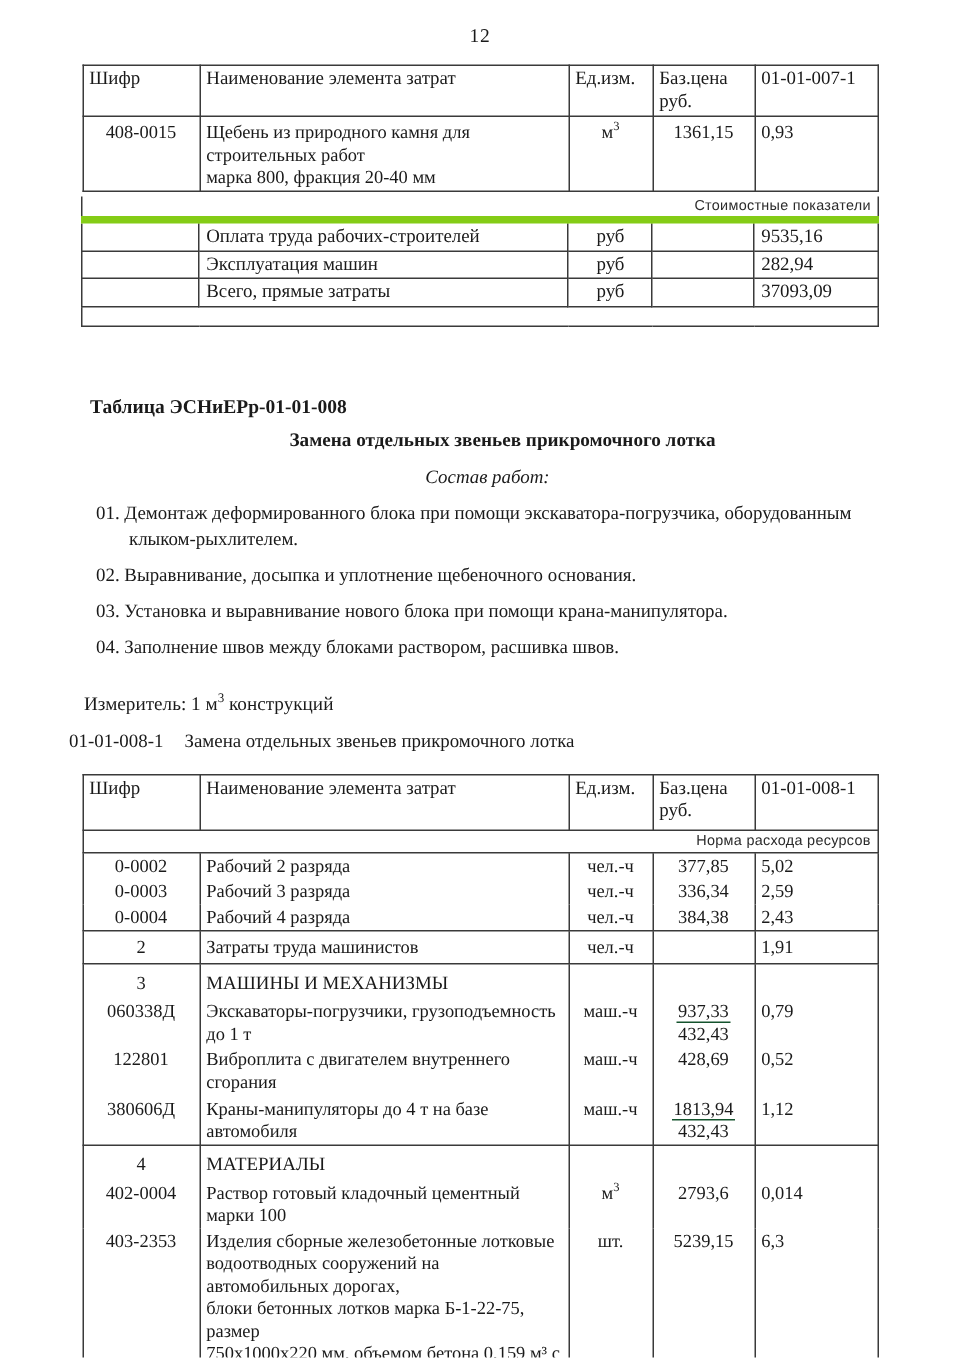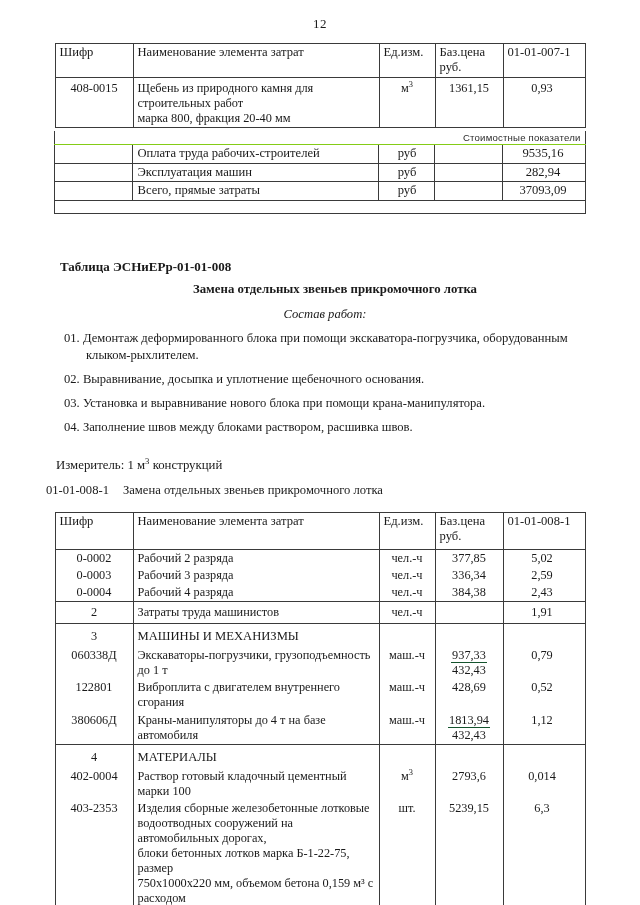--- a/index.html
+++ b/index.html
@@ -39,21 +39,21 @@
     margin: 0 auto;
   }
   table.doc td, table.doc th {
     border: 1px solid #3a3a3a;
     padding: 1px 4px;
     vertical-align: top;
     font-weight: normal;
     line-height: 1.22;
   }
   .c-center { text-align: center; }
-  .c-right  { text-align: center; }
+  .c-right  { text-align: left; }
   .c-left   { text-align: left; }
   .bold     { font-weight: bold; }
 
   .hdr-cell {
     text-align: left;
     vertical-align: middle;
     font-size: 12.6px;
     padding: 4px 2px;
   }
 
@@ -197,21 +197,21 @@
   <table class="doc" style="margin-top:3px;border-collapse:collapse">
     <colgroup>
       <col style="width:78px">
       <col style="width:246px">
       <col style="width:56px">
       <col style="width:68px">
       <col style="width:82px">
     </colgroup>
     <tbody>
       <tr>
-        <td colspan="5" class="band" style="border-bottom:1px solid #84cc16;border-top:none;">Стоимостные показатели</td>
+        <td colspan="5" class="band" style="border-bottom:5px solid #84cc16;border-top:none;">Стоимостные показатели</td>
       </tr>
       <tr class="totals">
         <td class="edge-l"></td>
         <td class="c-left">Оплата труда рабочих-строителей</td>
         <td class="c-center">руб</td>
         <td></td>
         <td class="c-right edge-r" style="padding-right:6px">9535,16</td>
       </tr>
       <tr class="totals">
         <td class="edge-l"></td>
@@ -269,20 +269,23 @@
         <td class="hdr-cell tall">Шифр</td>
         <td class="hdr-cell tall">Наименование элемента затрат</td>
         <td class="hdr-cell tall">Ед.изм.</td>
         <td class="hdr-cell tall">
           <span>Баз.цена</span><br>
           <span>руб.</span>
         </td>
         <td class="hdr-cell tall">01-01-008-1</td>
       </tr>
 
+      <tr>
+        <td colspan="5" class="band">Норма расхода ресурсов</td>
+      </tr>
 
       <tr>
         <td class="c-center" style="border-bottom:none">0-0002</td>
         <td class="c-left" style="border-bottom:none">Рабочий 2 разряда</td>
         <td class="c-center" style="border-bottom:none">чел.-ч</td>
         <td class="c-center" style="border-bottom:none">377,85</td>
         <td class="c-right" style="border-bottom:none;padding-right:8px">5,02</td>
       </tr>
       <tr>
         <td class="c-center" style="border-bottom:none;border-top:none">0-0003</td>

